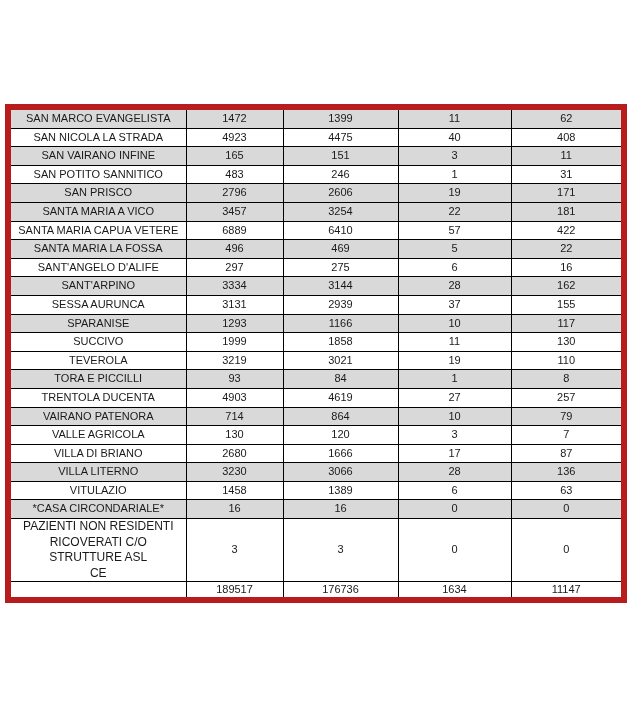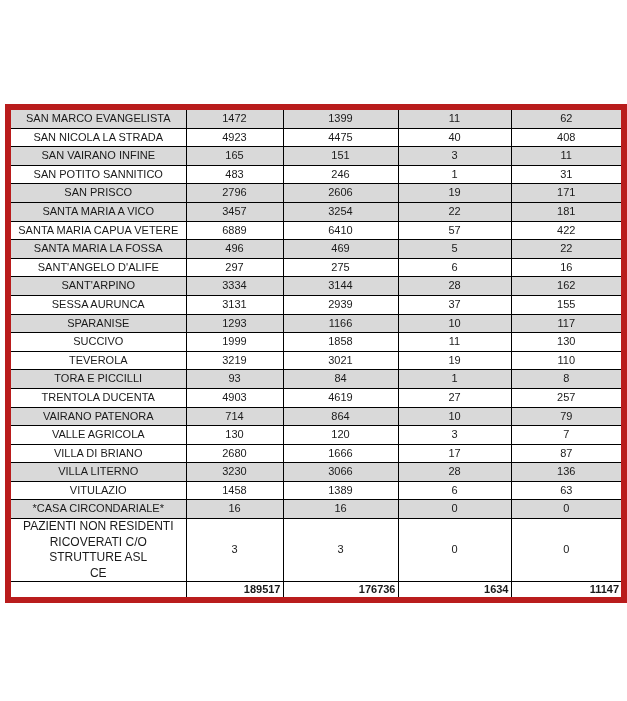--- a/index.html
+++ b/index.html
@@ -43,23 +43,22 @@
   }
   table.muni-table tr.tall td {
     height: 36px;
     white-space: normal;
   }
   table.muni-table tr.tall td.name-cell {
     font-size: 12px;
     line-height: 1.3;
   }
   table.muni-table tr.totals td {
-    font-weight: bold;
+    font-weight: normal;
     height: 15px;
-    text-align: right;
   }
   col.c-name { width: 178px; }
   col.c-v1   { width: 97px;  }
   col.c-v2   { width: 115px; }
   col.c-v3   { width: 113px; }
   col.c-v4   { width: 113px; }
 </style>
 </head>
 <body>
 

